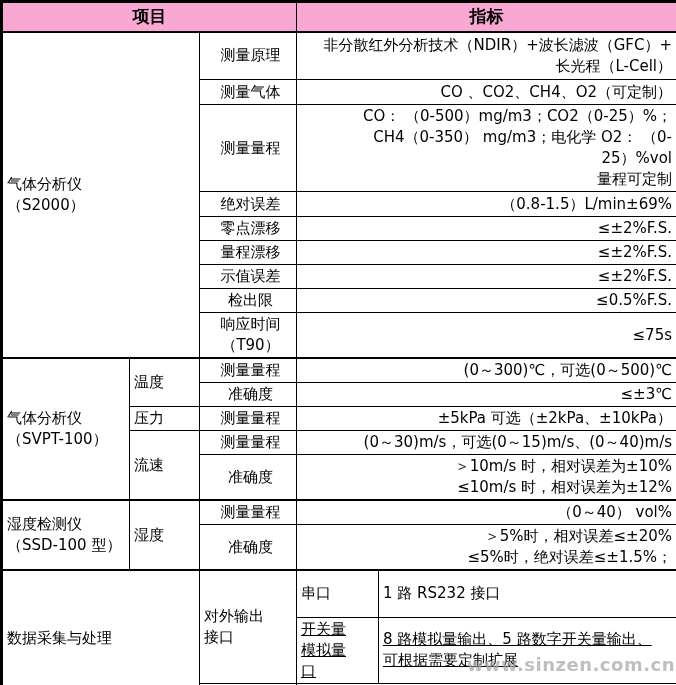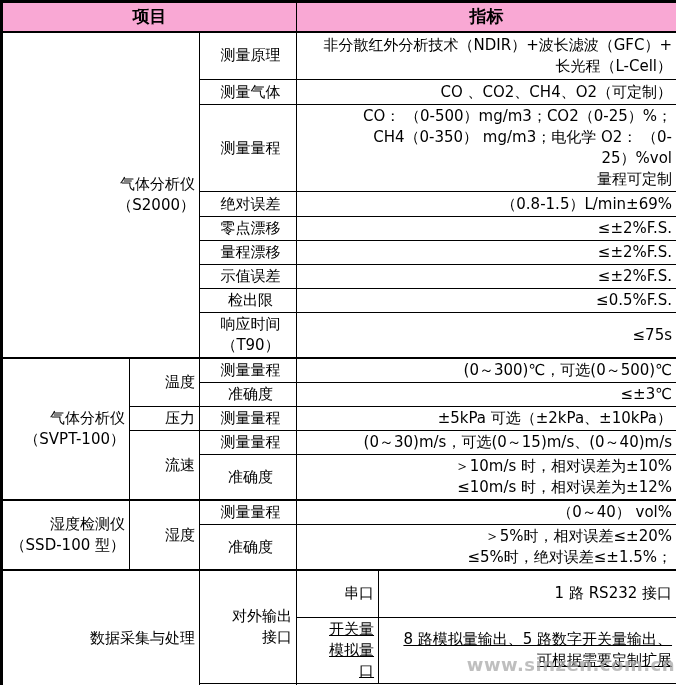--- a/index.html
+++ b/index.html
@@ -32,21 +32,21 @@
     overflow: hidden;
   }
   thead th {
     background: #f9a8d4;
     font-weight: bold;
     font-size: 17px;
     text-align: center;
     border-bottom: 2px solid #000000;
   }
   tr.bt2 > td { border-top: 2px solid #000000; }
-  .ctr { text-align: right; }
+  .ctr { text-align: left; }
   .lbl { text-align: center; padding-left: 9px; }
   .val { text-align: right; padding-left: 22px; }
   
   .h30 { height: 30px; }
   .h48 { height: 48px; }
   .h25 { height: 25px; }
   .h66 { height: 66px; }
   .h23 { height: 23px; }
   .h24 { height: 24px; }
   .h46 { height: 32px; }

